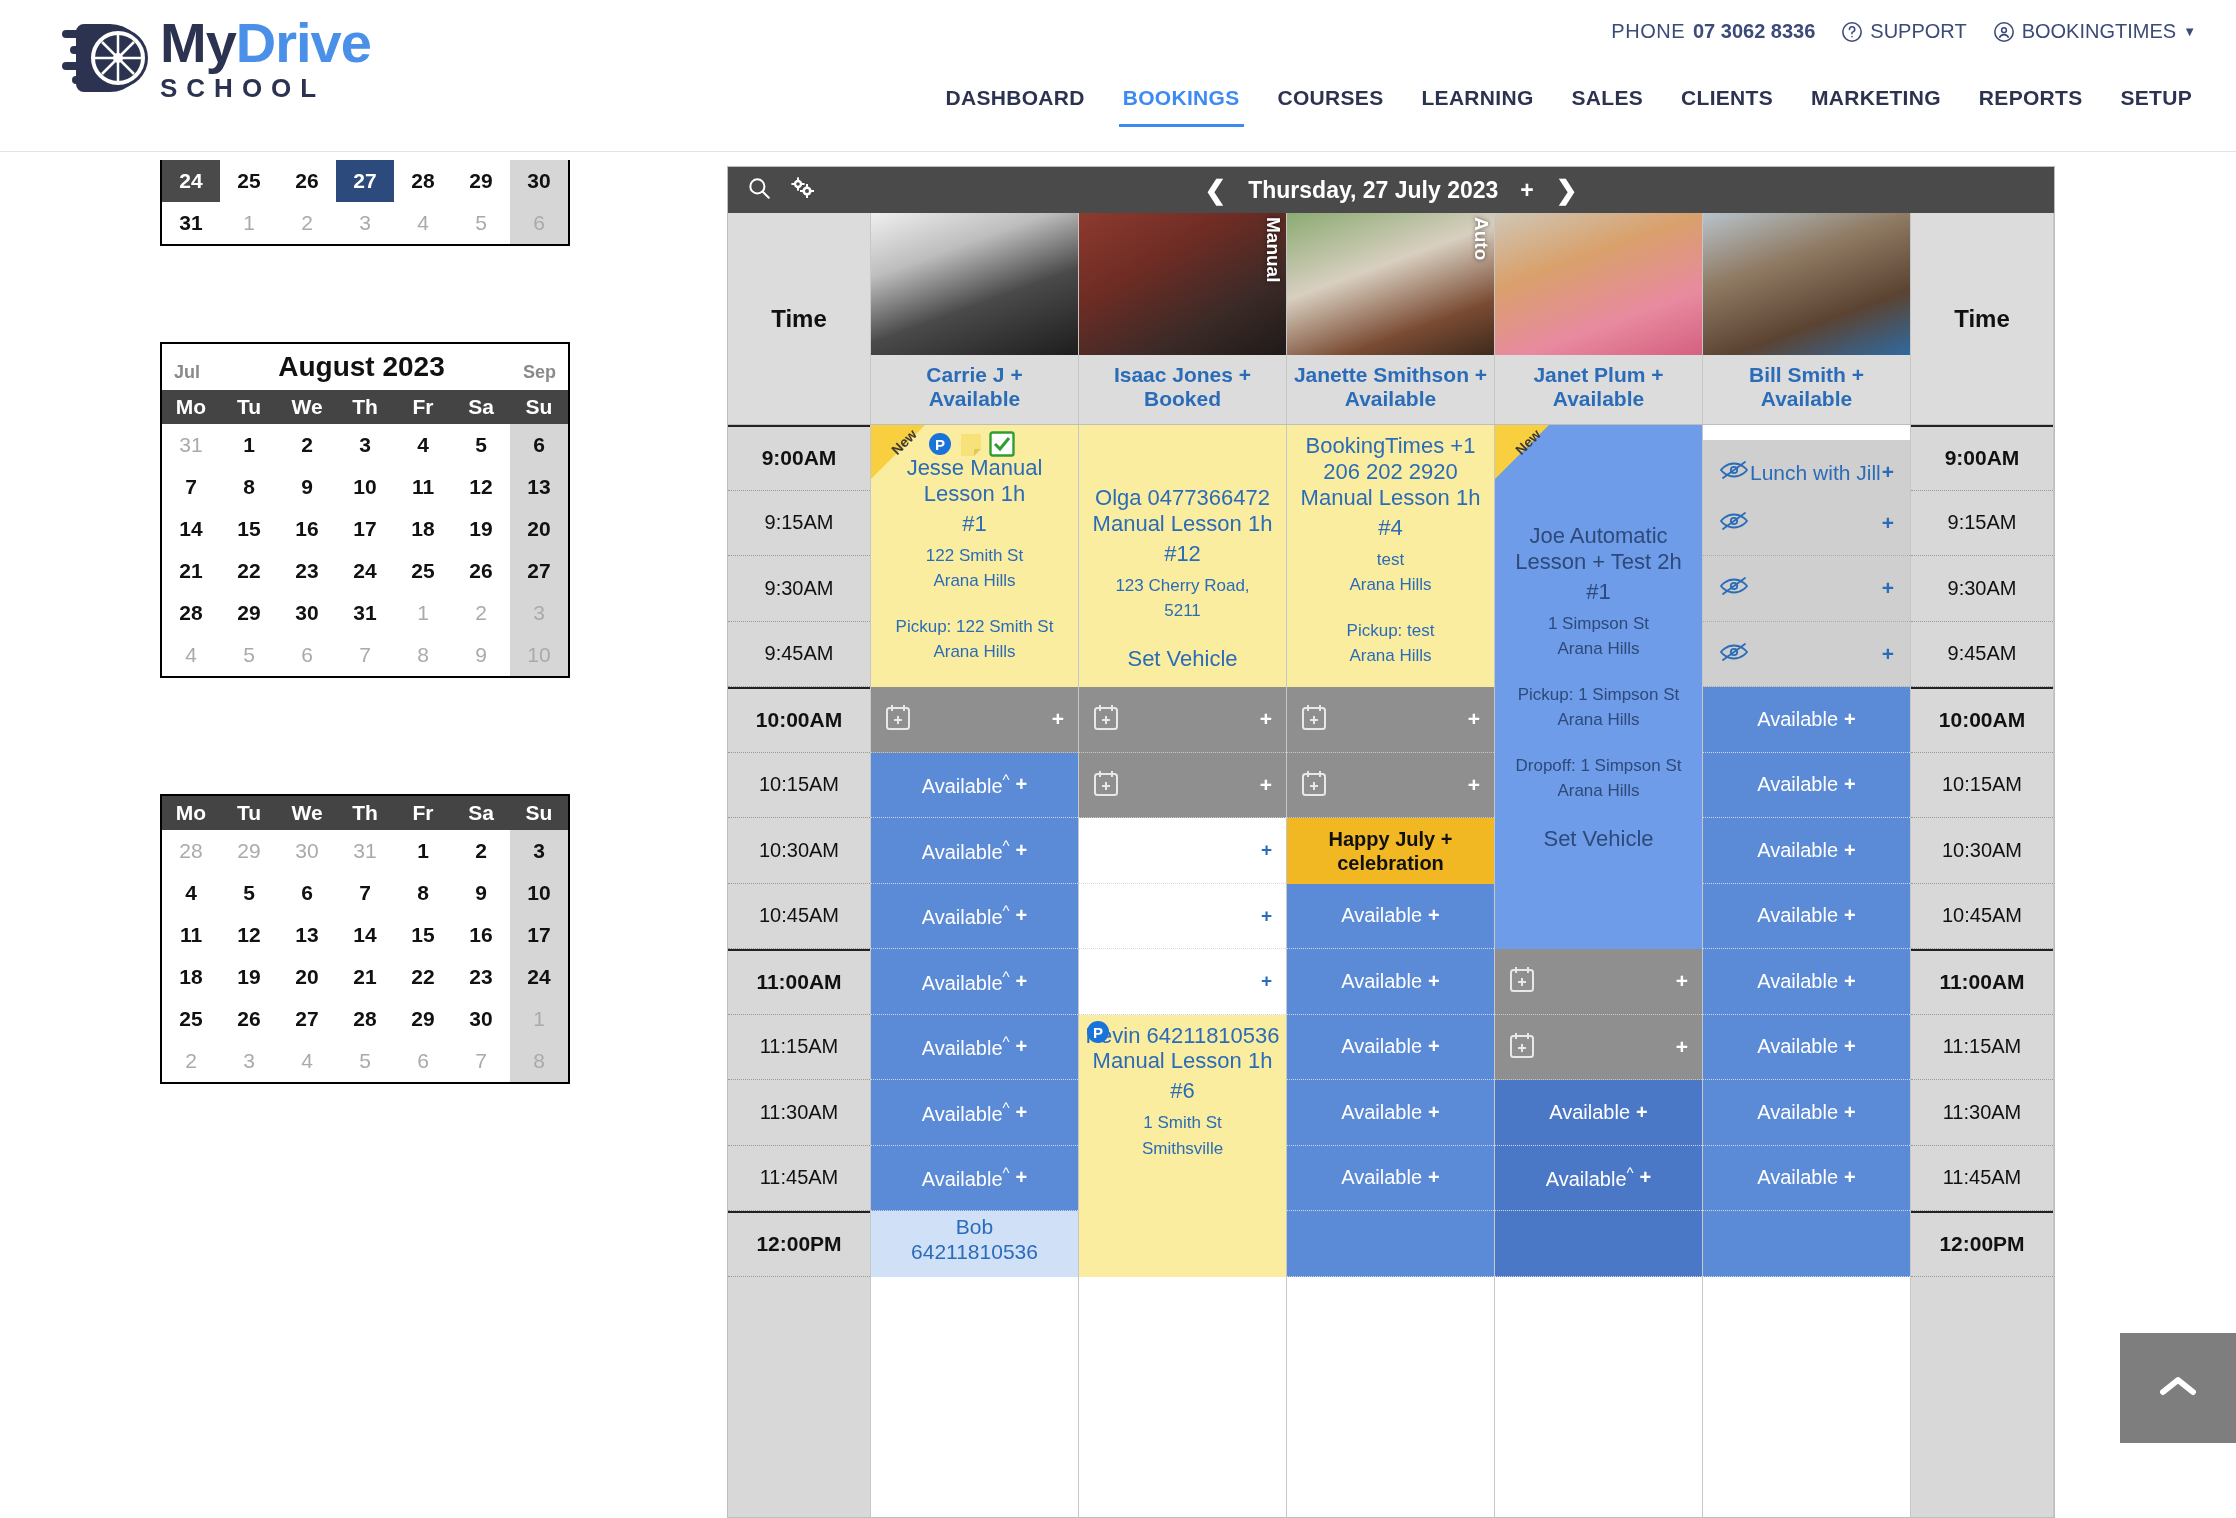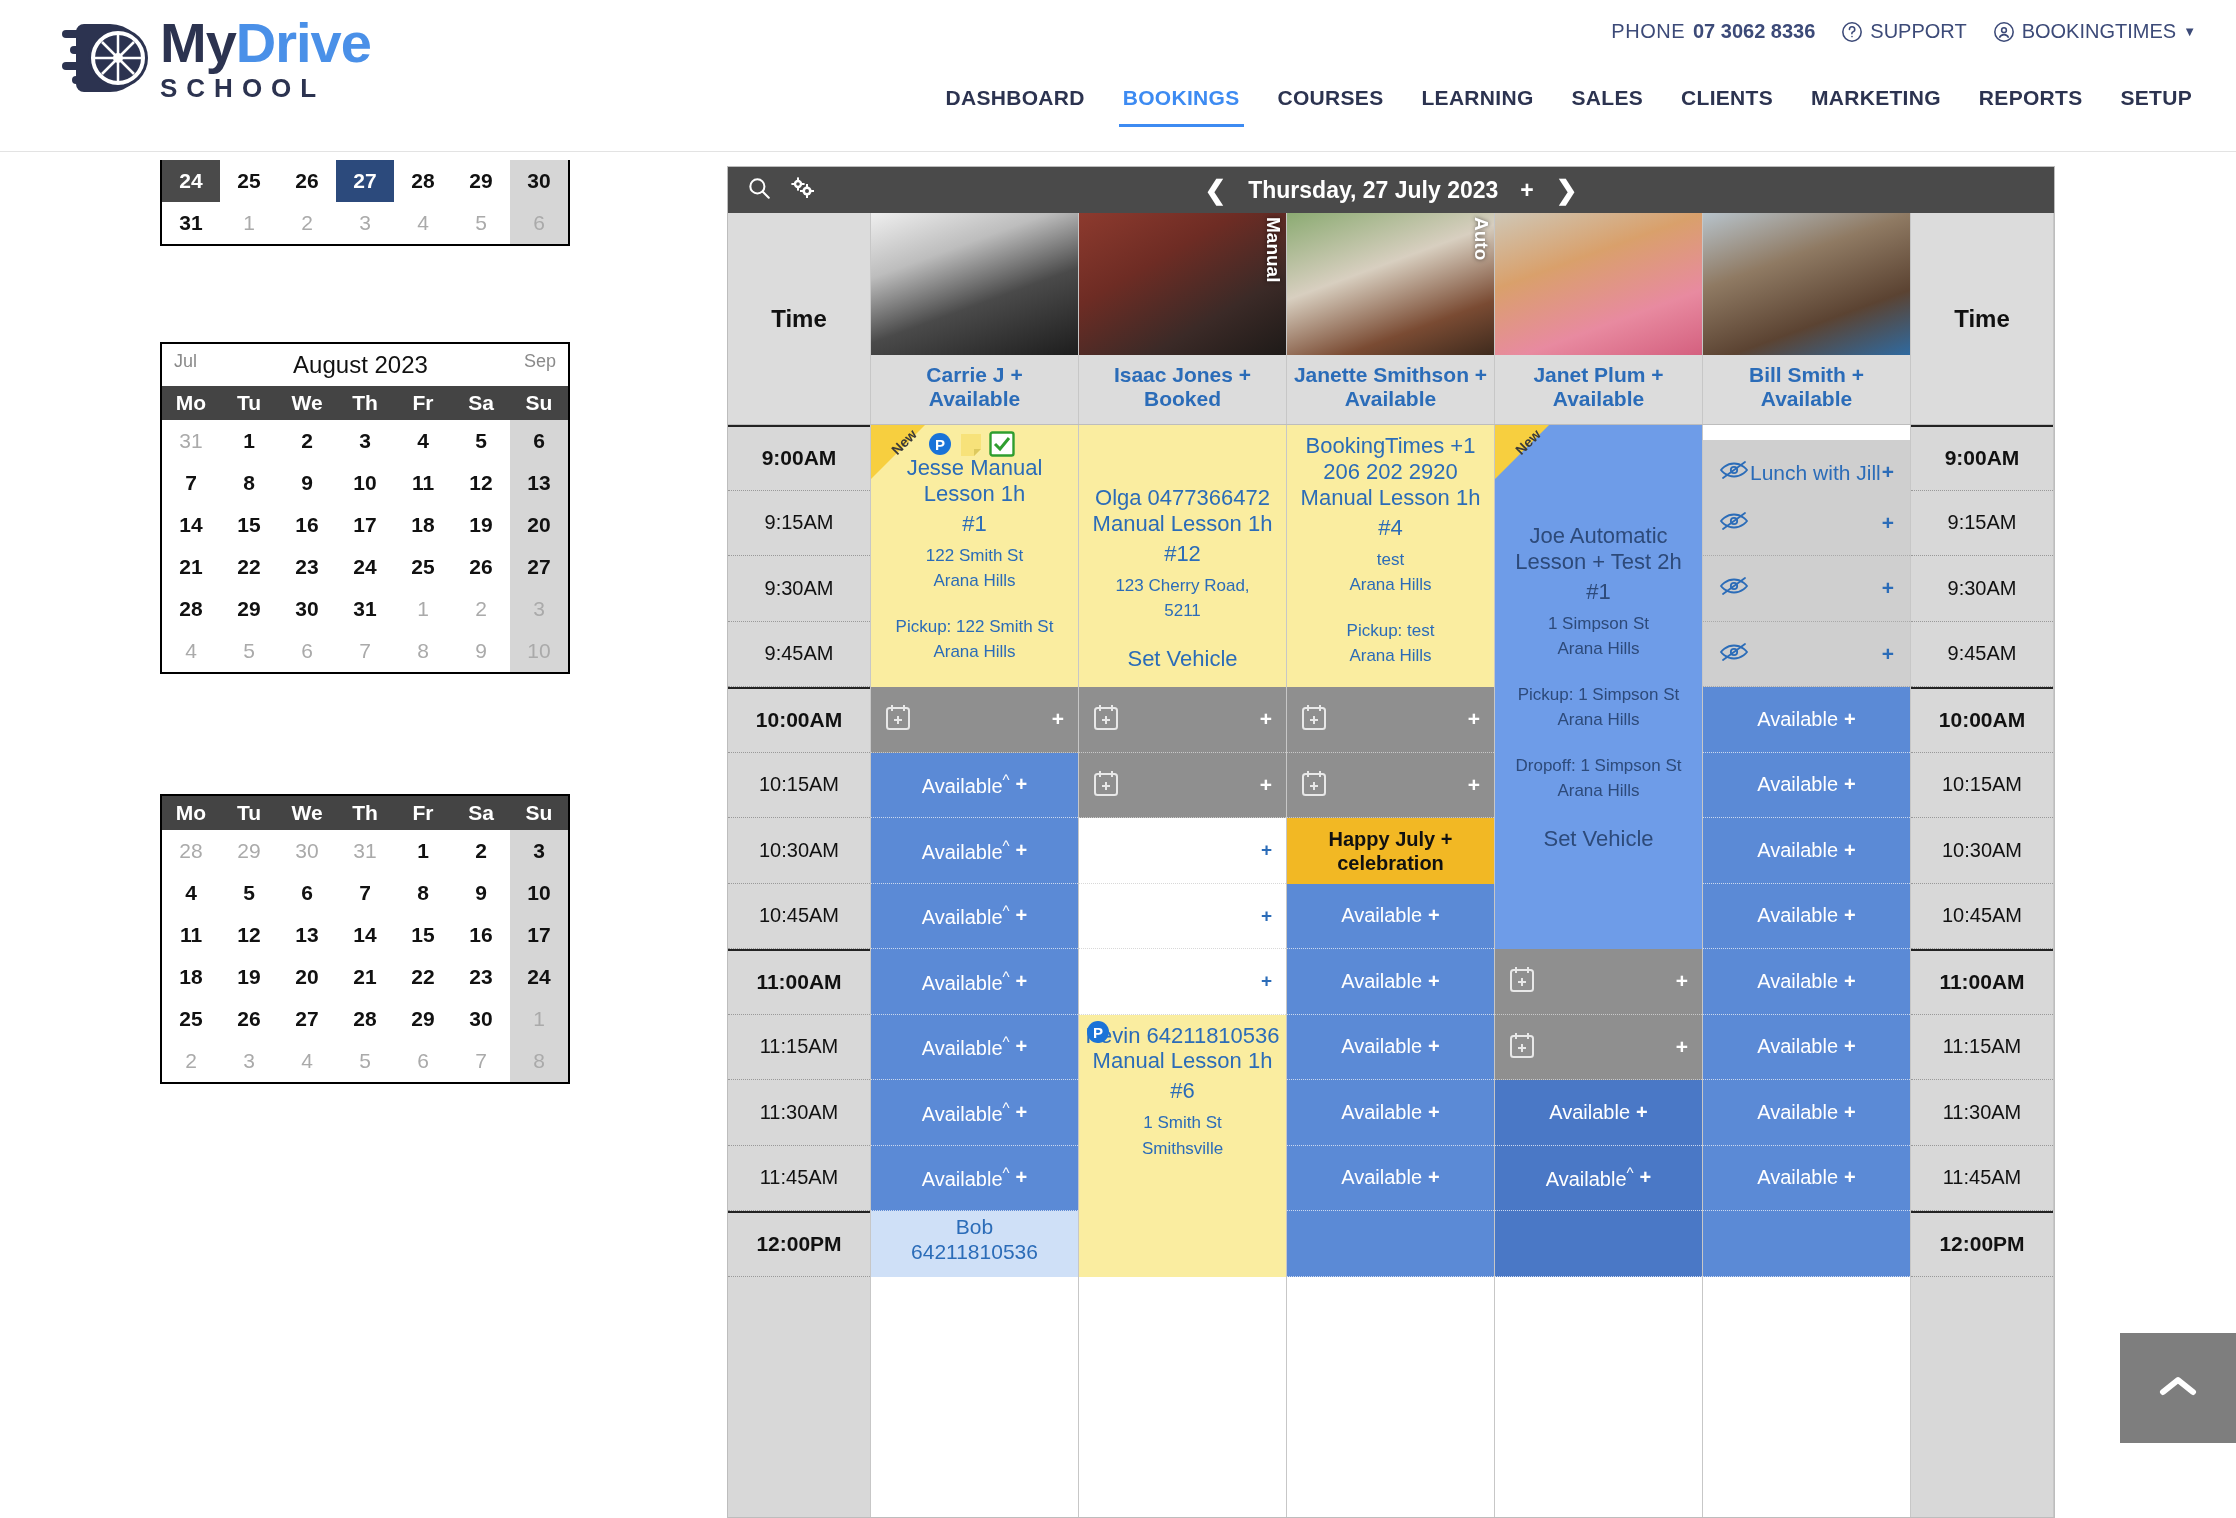--- a/index.html
+++ b/index.html
@@ -24,24 +24,24 @@
   .util svg{ display:block;}
   .mainnav{ position:absolute; right:40px; top:80px; display:flex; align-items:flex-start; gap:30px;
             font-size:21px; font-weight:bold; color:#2c3350; letter-spacing:.3px;}
   .mainnav .nav-item{ padding:6px 4px 14px 4px; cursor:pointer; white-space:nowrap;}
   .mainnav .nav-item.active{ color:#3d8bf2; border-bottom:3px solid #3d8bf2;}
 
   
   .leftpane{ position:absolute; left:0px; top:152px; width:600px; height:1366px;}
   .minical{ position:absolute; left:160px; width:410px; border:2px solid #000; background:#fff;}
   .minical.partial{ top:8px; border-top:none;}
-  .mc-title{ display:flex; align-items:flex-start; justify-content:space-between;
-             padding:7px 12px; font-size:21px; font-weight:normal; color:#111; background:#fff;}
+  .mc-title{ display:flex; align-items:flex-end; justify-content:space-between;
+             padding:7px 12px; font-size:21px; font-weight:bold; color:#111; background:#fff;}
   .mc-title .side{ color:#8a8a8a; font-size:18px; cursor:pointer;}
-  .mc-title .mid{ font-size:24px;}
+  .mc-title .mid{ font-size:28px;}
   .mc-dow{ display:grid; grid-template-columns:repeat(7,1fr); background:#444; }
   .mc-dow div{ text-align:center; color:#fff; font-weight:bold; font-size:21px; padding:5px 0;}
   .mc-grid{ display:grid; grid-template-columns:repeat(7,1fr);}
   .mc-grid .c{ text-align:center; font-size:21px; font-weight:bold; color:#111; padding:9px 0; cursor:pointer;}
   .mc-grid .c.sun{ background:#d6d6d6;}
   .mc-grid .c.mut{ color:#aaa; font-weight:normal;}
   .mc-grid .c.today{ background:#4a4a4a; color:#fff;}
   .mc-grid .c.sel{ background:#2c4a7c; color:#fff;}
 
   

